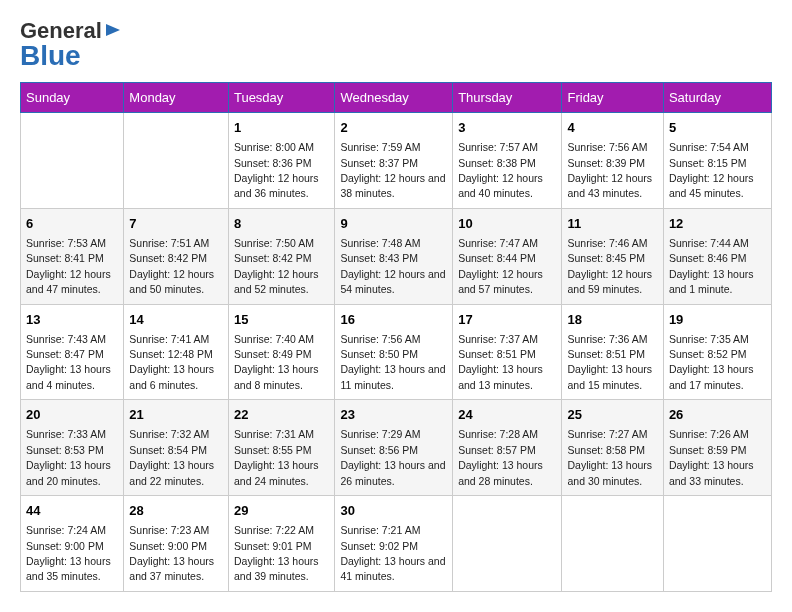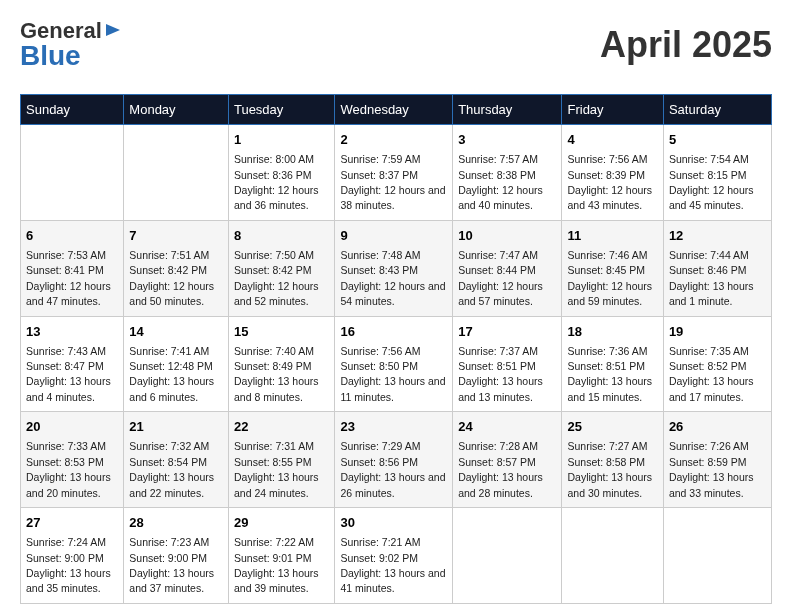--- a/index.html
+++ b/index.html
@@ -6,22 +6,22 @@
     body {
       font-family: Arial, sans-serif;
       background: #fff;
       width: 792px;
       min-height: 612px;
       padding: 20px;
     }
     .header {
       display: flex;
       justify-content: space-between;
-      align-items: center;
-      margin-bottom: 24px;
+      align-items: flex-end;
+      margin-bottom: 12px;
     }
     .logo {
       display: flex;
       align-items: center;
     }
     .logo-text-general {
       font-size: 22px;
       font-weight: bold;
       color: #333;
       line-height: 1;
@@ -49,21 +49,21 @@
     .title-block .subtitle {
       font-size: 15px;
       color: #555;
     }
     table {
       width: 100%;
       border-collapse: collapse;
       font-size: 11px;
     }
     thead tr th {
-      background-color: #0f172a;
+      background-color: #a21caf;
       color: #fff;
       padding: 7px 5px;
       text-align: left;
       font-size: 13px;
       font-weight: normal;
       border: 1px solid #2a6db5;
     }
     tbody tr td {
       vertical-align: top;
       padding: 6px 5px;
@@ -98,21 +98,20 @@
       <div style="display:flex;align-items:center;">
         <span class="logo-text-general">General</span>
         <svg class="logo-icon" viewBox="0 0 18 18">
           <polygon points="2,2 16,8 2,14" fill="#2a6db5"></polygon>
         </svg>
       </div>
       <span class="logo-text-blue">Blue</span>
     </div>
   </div>
   <div class="title-block">
-    <h1>April 2025</h1>
   </div>
 </div>
 
 <table>
   <thead>
     <tr>
     <th>Sunday</th>
         <th>Monday</th>
         <th>Tuesday</th>
         <th>Wednesday</th>
@@ -152,21 +151,21 @@
       <tr>
         <td><span class="day-num">20</span><span class="cell-info">Sunrise: 7:33 AM</span><br><span class="cell-info">Sunset: 8:53 PM</span><br><span class="cell-info">Daylight: 13 hours and 20 minutes.</span></td>
         <td><span class="day-num">21</span><span class="cell-info">Sunrise: 7:32 AM</span><br><span class="cell-info">Sunset: 8:54 PM</span><br><span class="cell-info">Daylight: 13 hours and 22 minutes.</span></td>
         <td><span class="day-num">22</span><span class="cell-info">Sunrise: 7:31 AM</span><br><span class="cell-info">Sunset: 8:55 PM</span><br><span class="cell-info">Daylight: 13 hours and 24 minutes.</span></td>
         <td><span class="day-num">23</span><span class="cell-info">Sunrise: 7:29 AM</span><br><span class="cell-info">Sunset: 8:56 PM</span><br><span class="cell-info">Daylight: 13 hours and 26 minutes.</span></td>
         <td><span class="day-num">24</span><span class="cell-info">Sunrise: 7:28 AM</span><br><span class="cell-info">Sunset: 8:57 PM</span><br><span class="cell-info">Daylight: 13 hours and 28 minutes.</span></td>
         <td><span class="day-num">25</span><span class="cell-info">Sunrise: 7:27 AM</span><br><span class="cell-info">Sunset: 8:58 PM</span><br><span class="cell-info">Daylight: 13 hours and 30 minutes.</span></td>
         <td><span class="day-num">26</span><span class="cell-info">Sunrise: 7:26 AM</span><br><span class="cell-info">Sunset: 8:59 PM</span><br><span class="cell-info">Daylight: 13 hours and 33 minutes.</span></td>
       </tr>
       <tr>
-        <td><span class="day-num">27</span><span class="cell-info">Sunrise: 7:24 AM</span><br><span class="cell-info">Sunset: 9:00 PM</span><br><span class="cell-info">Daylight: 13 hours and 35 minutes.</span></td>
+        <td><span class="day-num">44</span><span class="cell-info">Sunrise: 7:24 AM</span><br><span class="cell-info">Sunset: 9:00 PM</span><br><span class="cell-info">Daylight: 13 hours and 35 minutes.</span></td>
         <td><span class="day-num">28</span><span class="cell-info">Sunrise: 7:23 AM</span><br><span class="cell-info">Sunset: 9:00 PM</span><br><span class="cell-info">Daylight: 13 hours and 37 minutes.</span></td>
         <td><span class="day-num">29</span><span class="cell-info">Sunrise: 7:22 AM</span><br><span class="cell-info">Sunset: 9:01 PM</span><br><span class="cell-info">Daylight: 13 hours and 39 minutes.</span></td>
         <td><span class="day-num">30</span><span class="cell-info">Sunrise: 7:21 AM</span><br><span class="cell-info">Sunset: 9:02 PM</span><br><span class="cell-info">Daylight: 13 hours and 41 minutes.</span></td>
         <td class="empty"></td>
         <td class="empty"></td>
         <td class="empty"></td>
       </tr>
     </tbody>
 </table>
 

